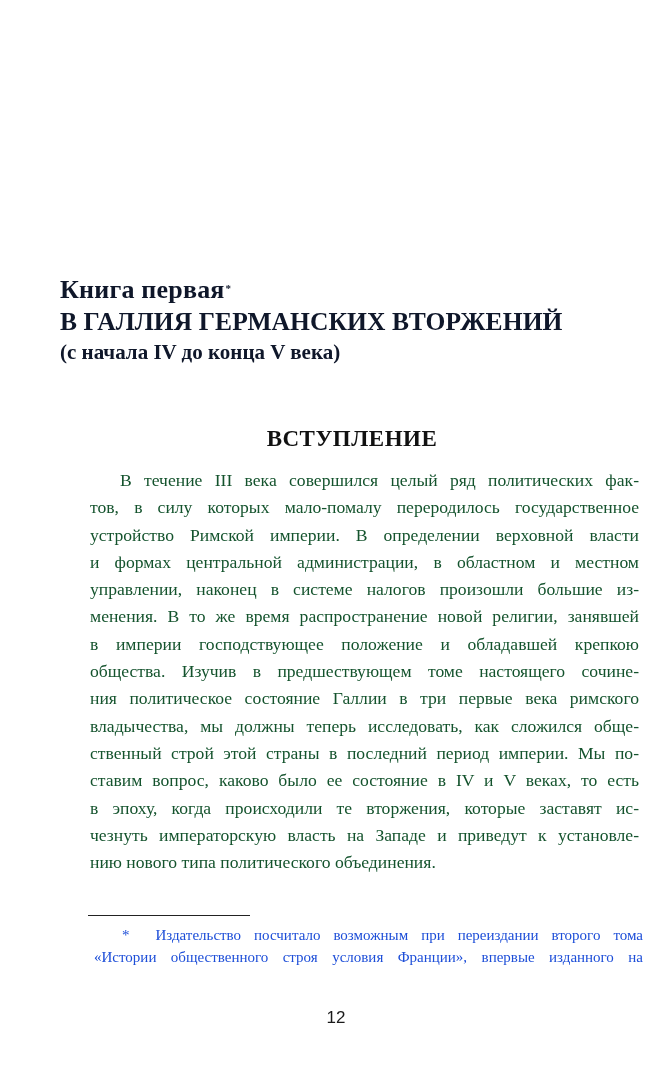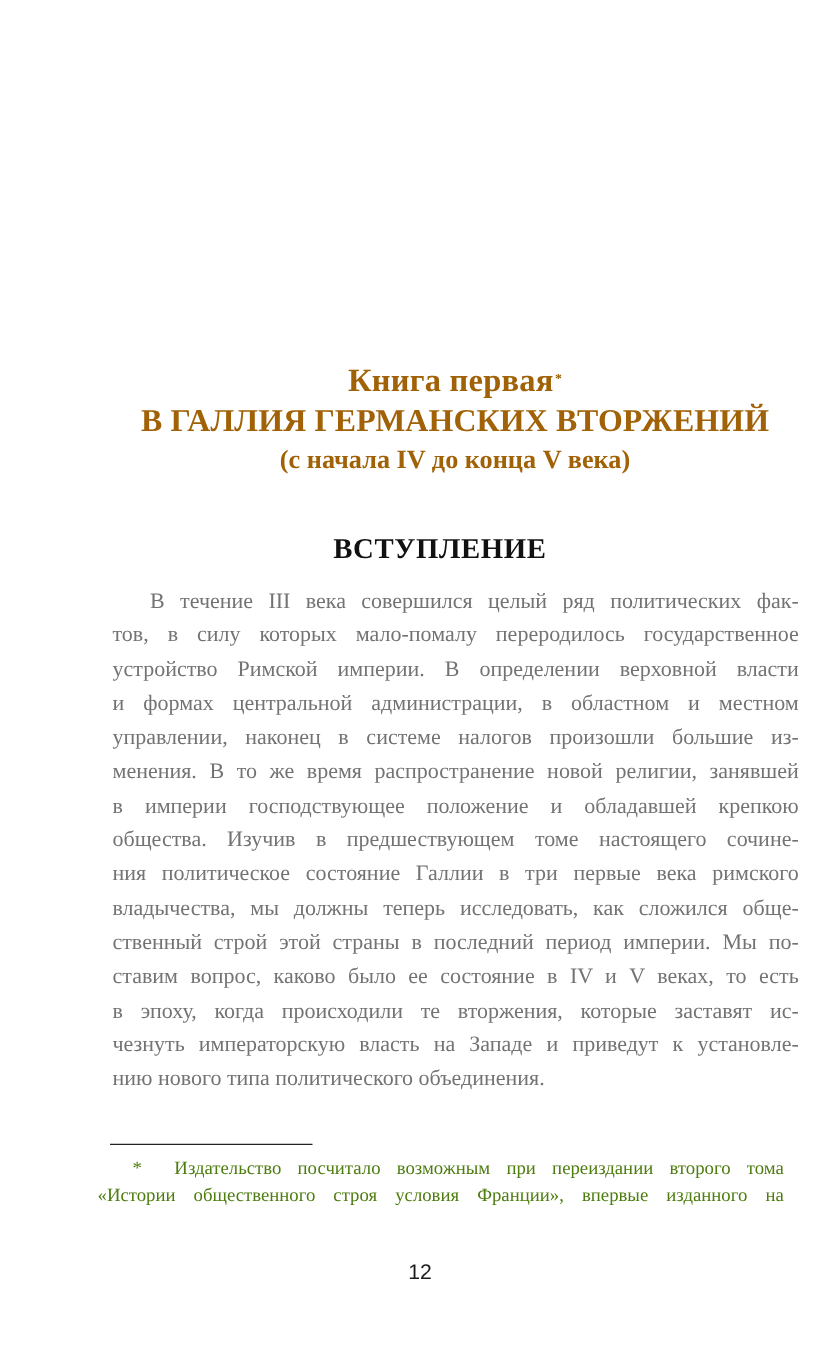--- a/index.html
+++ b/index.html
@@ -18,24 +18,24 @@
   .page {
     position: absolute;
     left: 0; top: 0;
     width: 668px;
     height: 1080px;
   }
   .heading-block {
     position: absolute;
     left: 60px;
     width: 608px;
-    top: 288px;
-    text-align: center;
+    top: 273px;
+    text-align: left;
     font-weight: bold;
-    color: #a16207;
+    color: #0f172a;
   }
   .book-line {
     font-size: 26px;
     line-height: 34px;
     letter-spacing: 0.2px;
   }
   .book-line sup {
     font-size: 11px;
     vertical-align: top;
     position: relative;
@@ -64,21 +64,21 @@
     color: #111;
   }
   .body-text {
     position: absolute;
     left: 90px;
     width: 549px;
     top: 467px;
     font-size: 17.6px;
     line-height: 27.3px;
     text-align: justify;
-    color: #737373;
+    color: #14532d;
   }
   .body-text .line {
     display: block;
     text-align: justify;
     text-align-last: justify;
     white-space: nowrap;
     overflow: visible;
   }
   .body-text .line.first {
     padding-left: 30px;
@@ -89,26 +89,26 @@
   .footnote-rule {
     position: absolute;
     left: 88px;
     top: 915px;
     width: 162px;
     height: 0;
     border-top: 1.4px solid #222;
   }
   .footnote {
     position: absolute;
-    left: 78px;
+    left: 94px;
     width: 549px;
     top: 925px;
     font-size: 15px;
     line-height: 21.5px;
-    color: #4d7c0f;
+    color: #1d4ed8;
   }
   .footnote .line {
     display: block;
     white-space: nowrap;
     text-align: justify;
     text-align-last: justify;
   }
   .footnote .line.first {
     padding-left: 28px;
   }

